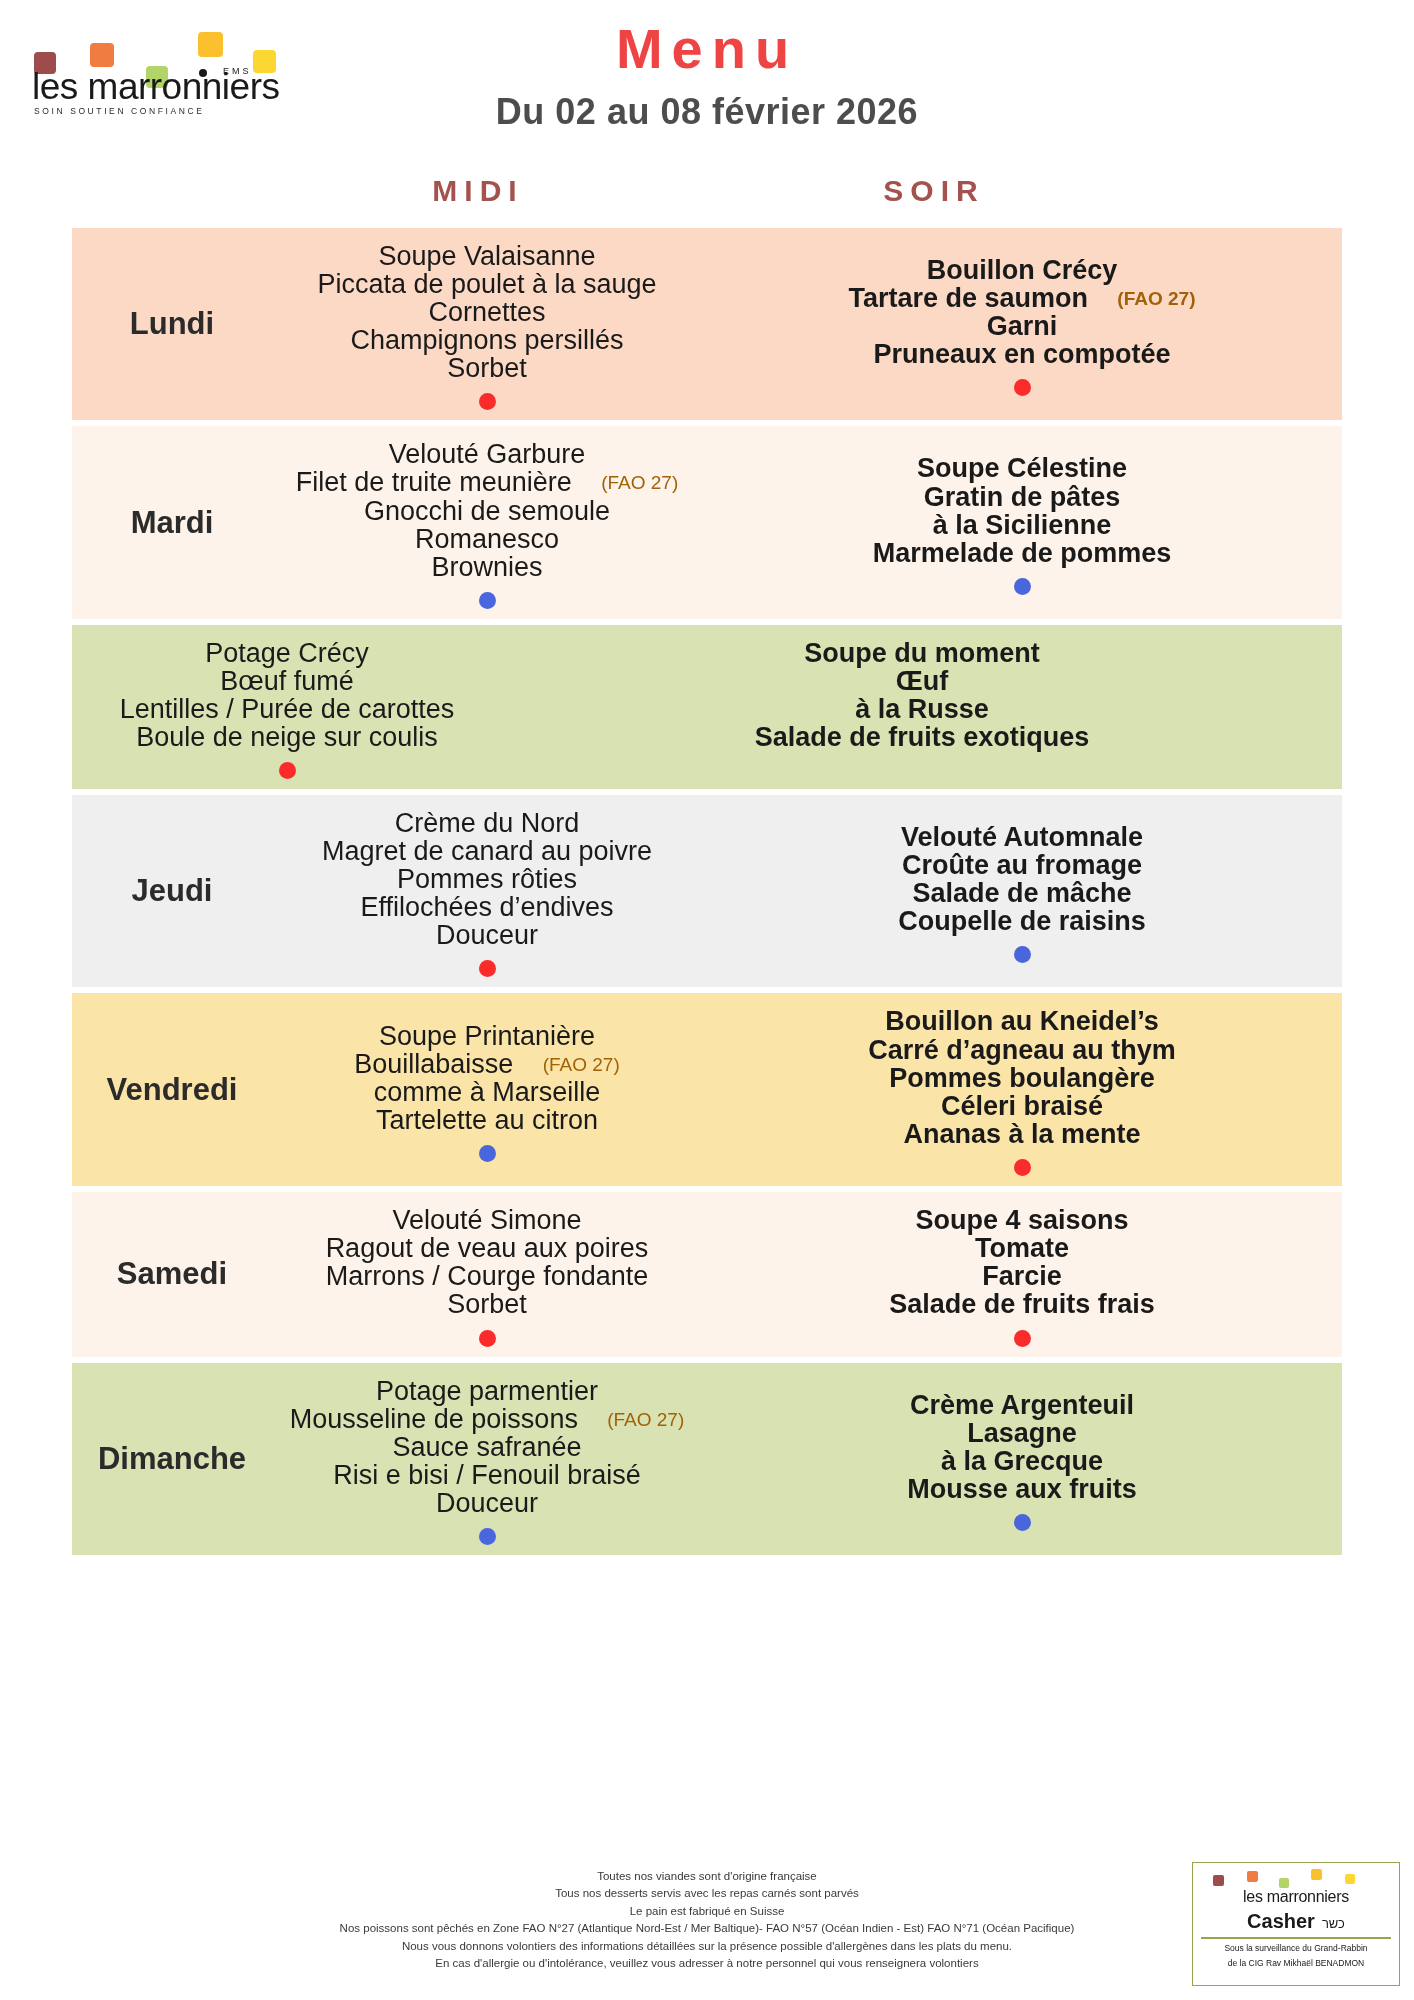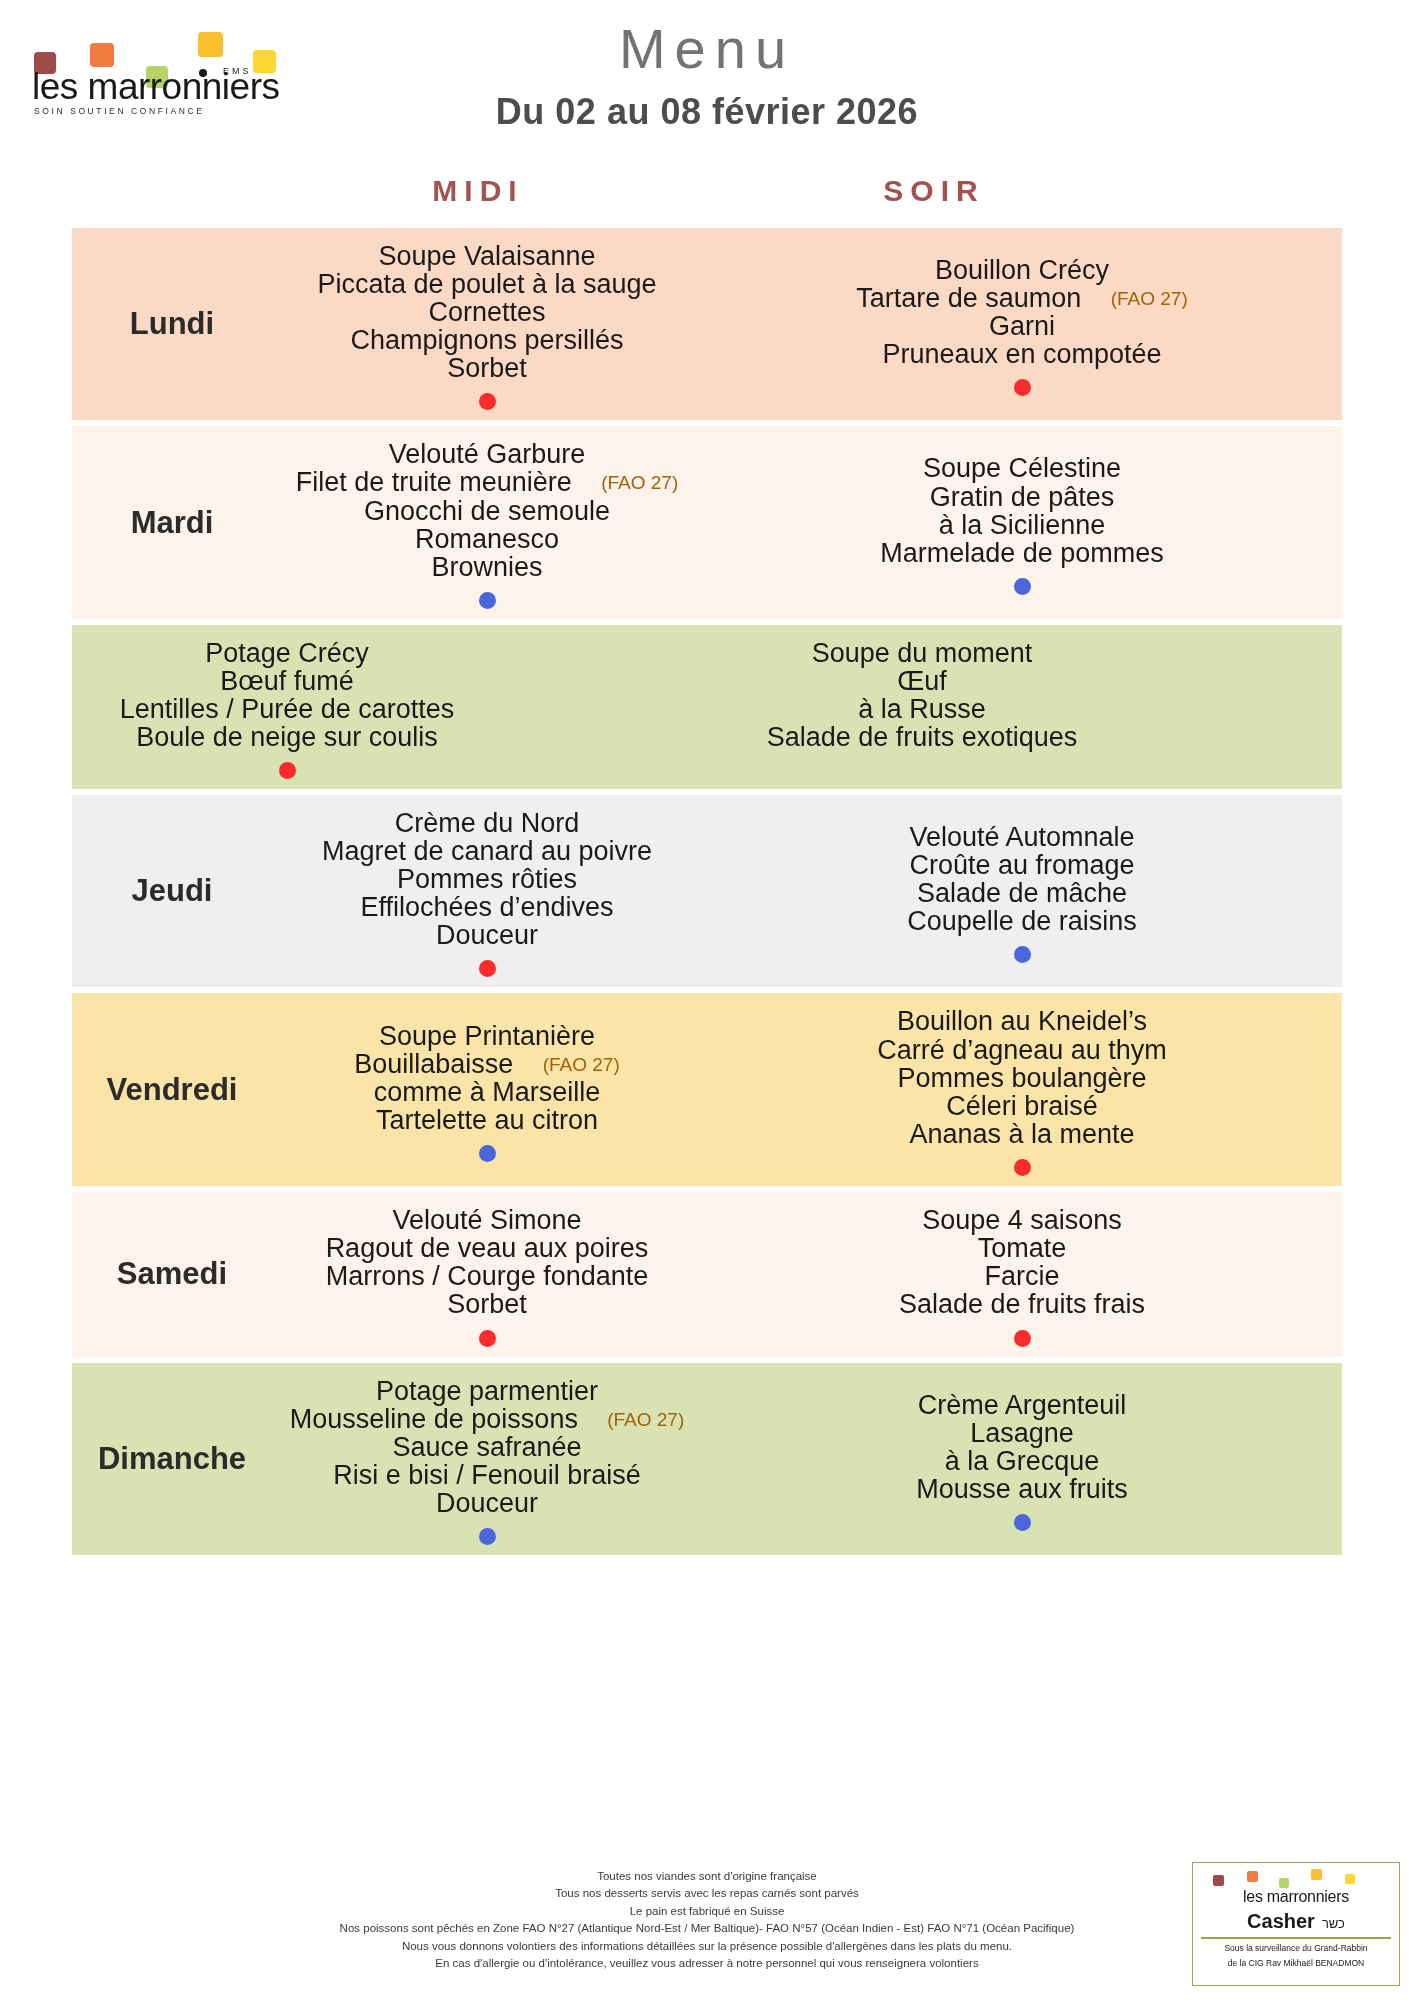--- a/index.html
+++ b/index.html
@@ -35,21 +35,21 @@
     position:absolute; left:181px; top:51px; width:8px; height:8px;
     background:#1a1a1a; border-radius:50%;
   }
   .logo-tag {
     position:absolute; left:16px; top:88px;
     font-size:8.5px; letter-spacing:2.6px; color:#2a2a2a; white-space:nowrap;
   }
 
   .title-block { position:absolute; left:0; right:0; top:16px; text-align:center; }
   .menu-title {
-    font-size: 56px; font-weight: 400; color:#737373;
+    font-size: 56px; font-weight: 700; color:#ef4444;
     letter-spacing: 9px; font-family:"Liberation Sans", sans-serif;
   }
   .menu-subtitle {
     margin-top: 10px;
     font-size: 36px; font-weight: 700; color:#4d4d4d;
     letter-spacing: 0.5px;
   }
 
   
   .colheads { position:relative; height: 58px; }
@@ -75,21 +75,21 @@
     font-size: 31px; font-weight: 700; color:#2b2b2b;
     letter-spacing: 0px;
   }
   .row .mealcell {
     flex: 1 1 0;
     display:flex; flex-direction:column; align-items:center; justify-content:center;
     padding: 14px 4px 10px 4px;
     position: relative;
   }
   .row .mealcell.midi { flex: 0 0 430px; }
-  .row .mealcell.soir { flex: 1 1 0; }
+  .row .mealcell.soir { flex: 1 1 0; font-weight: bold; }
   .dish {
     font-size: 27px; line-height: 1.04;
     color:#1a1a1a; text-align:center; white-space: nowrap;
     font-family:"Liberation Sans", sans-serif;
   }
   .dish .fao {
     font-size: 19px; color:#a16207; vertical-align: 2px; margin-left: 24px;
   }
   .dot {
     width: 17px; height: 17px; border-radius:50%;

